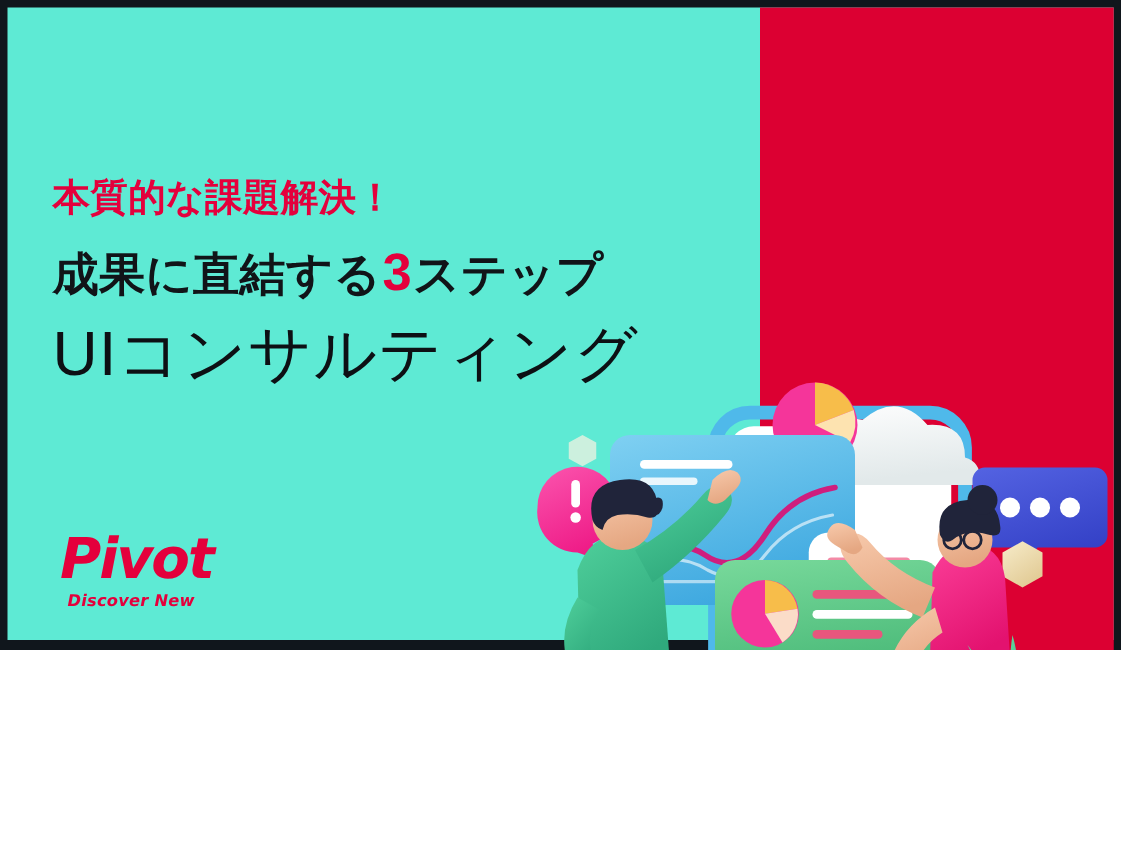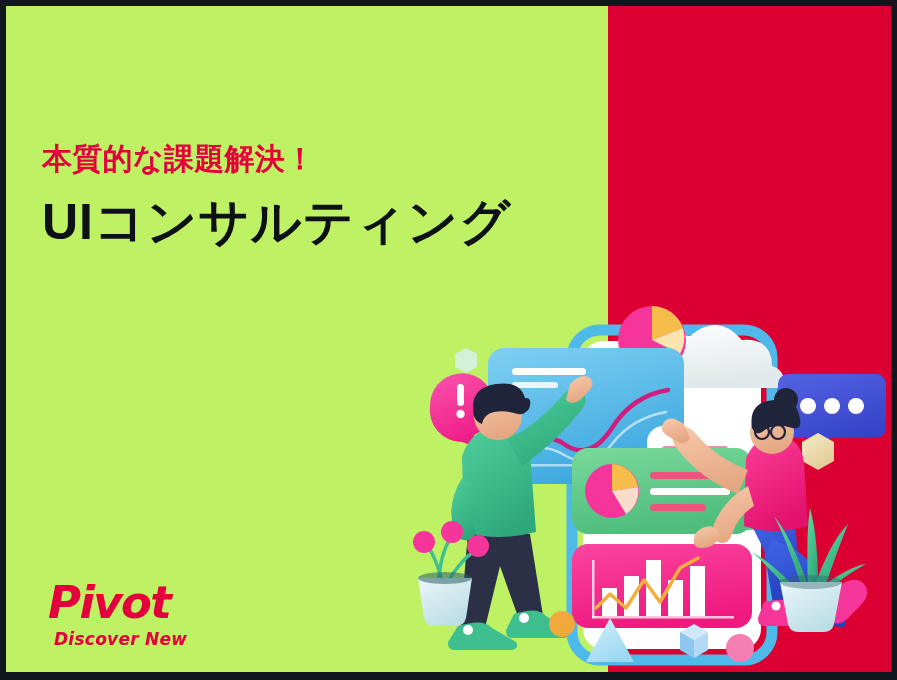--- a/index.html
+++ b/index.html
@@ -9,22 +9,22 @@
     background: #ffffff;
     width: 897px;
     height: 680px;
     overflow: hidden;
     font-family: "Liberation Sans", "DejaVu Sans", sans-serif;
   }
 
   #slide {
     position: relative;
     width: 897px;
-    height: 680px;
-    background: #bef264;
+    height: 520px;
+    background: #5eead4;
     overflow: hidden;
   }
 
   
   .frame-top, .frame-left, .frame-bottom, .frame-right {
     position: absolute;
     background: #10161c;
   }
   .frame-top    { left: 0;   top: 0;    width: 897px; height: 6px; }
   .frame-left   { left: 0;   top: 0;    width: 6px;   height: 680px; }
@@ -69,21 +69,21 @@
   }
   .subline .num {
     color: #e4003c;
     font-size: 42px;
     font-weight: 800;
     padding: 0 1px;
   }
   .mainline {
     color: #0d1014;
     font-size: 50px;
-    font-weight: 700;
+    font-weight: 400;
     letter-spacing: 0.02em;
     line-height: 1.2;
     margin: 0;
     white-space: nowrap;
   }
 
   
   .logo {
     position: absolute;
     left: 48px;
@@ -95,21 +95,21 @@
     font-size: 45px;
     font-weight: 800;
     font-style: italic;
     letter-spacing: -0.035em;
     line-height: 1;
     margin: 0;
     font-family: "DejaVu Sans", "Liberation Sans", sans-serif;
   }
   .logo-tag {
     color: #e4003c;
-    font-size: 17px;
+    font-size: 13px;
     font-weight: 700;
     font-style: italic;
     letter-spacing: 0.015em;
     line-height: 1;
     margin: 6px 0 0 6px;
     font-family: "DejaVu Sans", "Liberation Sans", sans-serif;
   }
 
   
   .illustration {
@@ -353,20 +353,21 @@
         <circle cx="162" cy="336" r="13" fill="#f2a93c"></circle>
       </g>
       <g>
         <circle cx="340" cy="360" r="14" fill="#f57fb3"></circle>
       </g>
     </svg>
   </div>
 
   <div class="headline">
     <p class="kicker">本質的な課題解決！</p>
+    <p class="subline"><span>成果に直結する</span><span class="num">3</span><span>ステップ</span></p>
     <p class="mainline">UIコンサルティング</p>
   </div>
 
   <div class="logo">
     <div class="logo-word">Pivot</div>
     <div class="logo-tag">Discover New</div>
   </div>
 
 </div>
 

